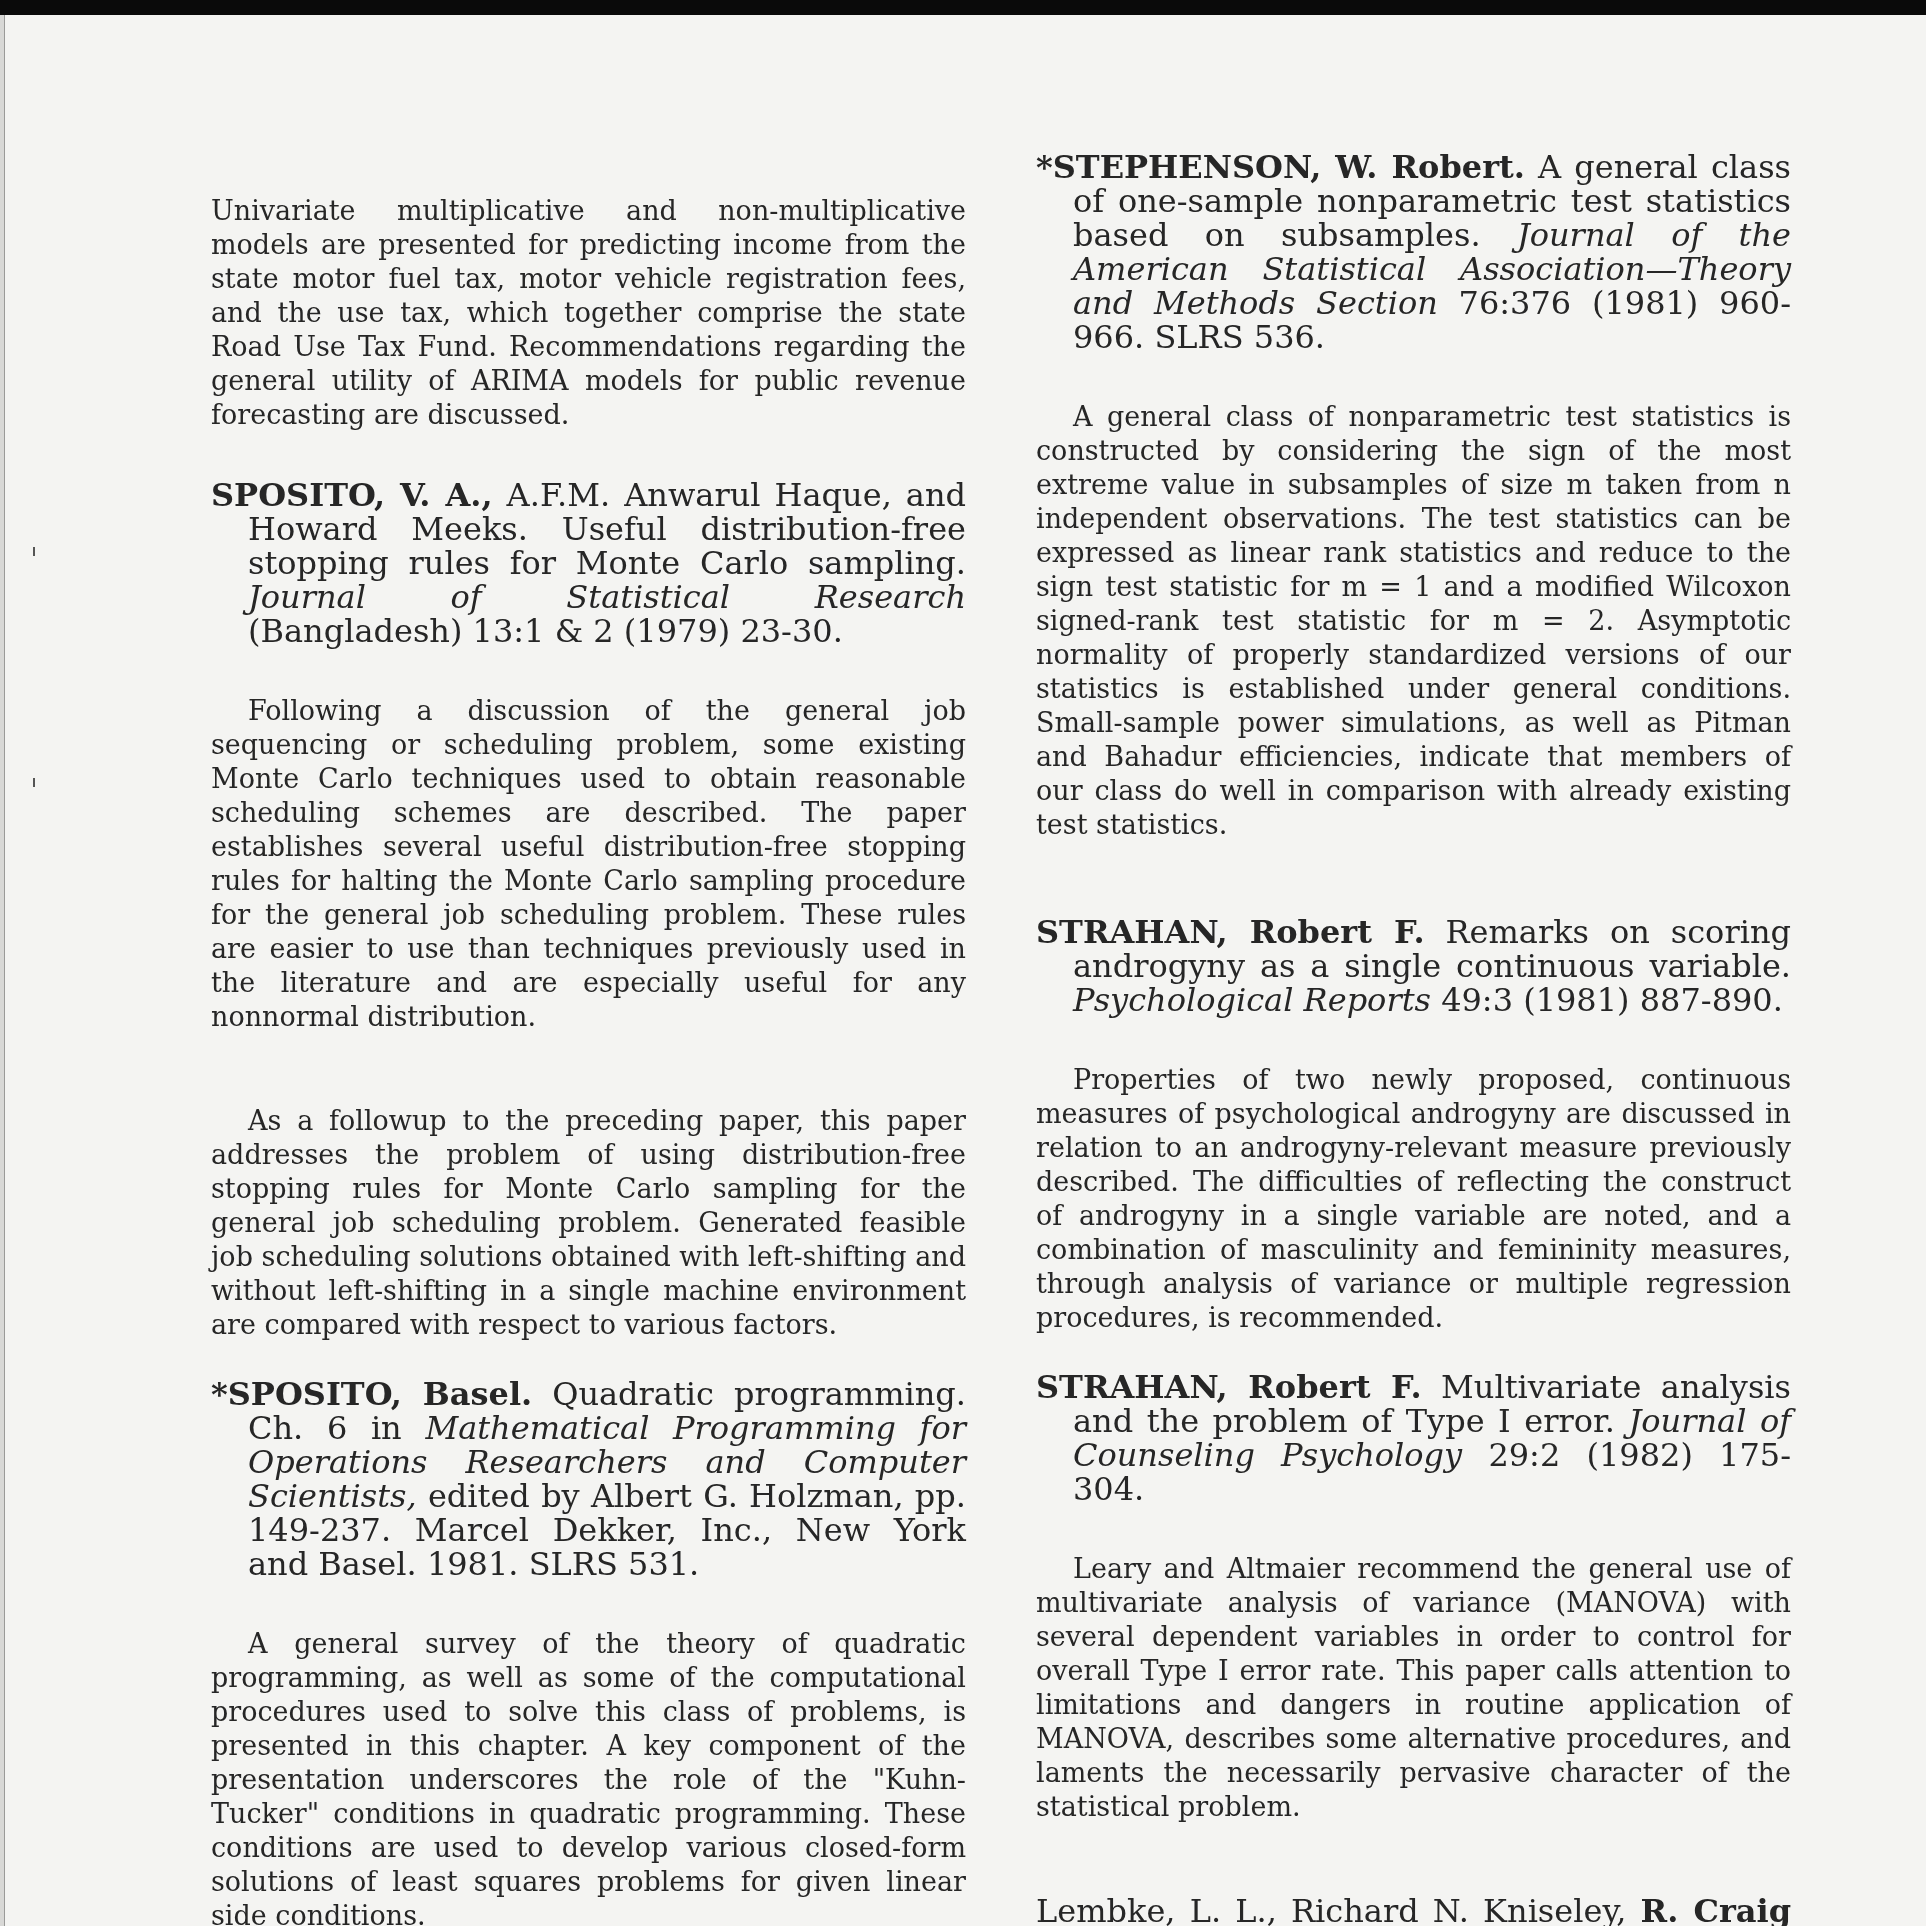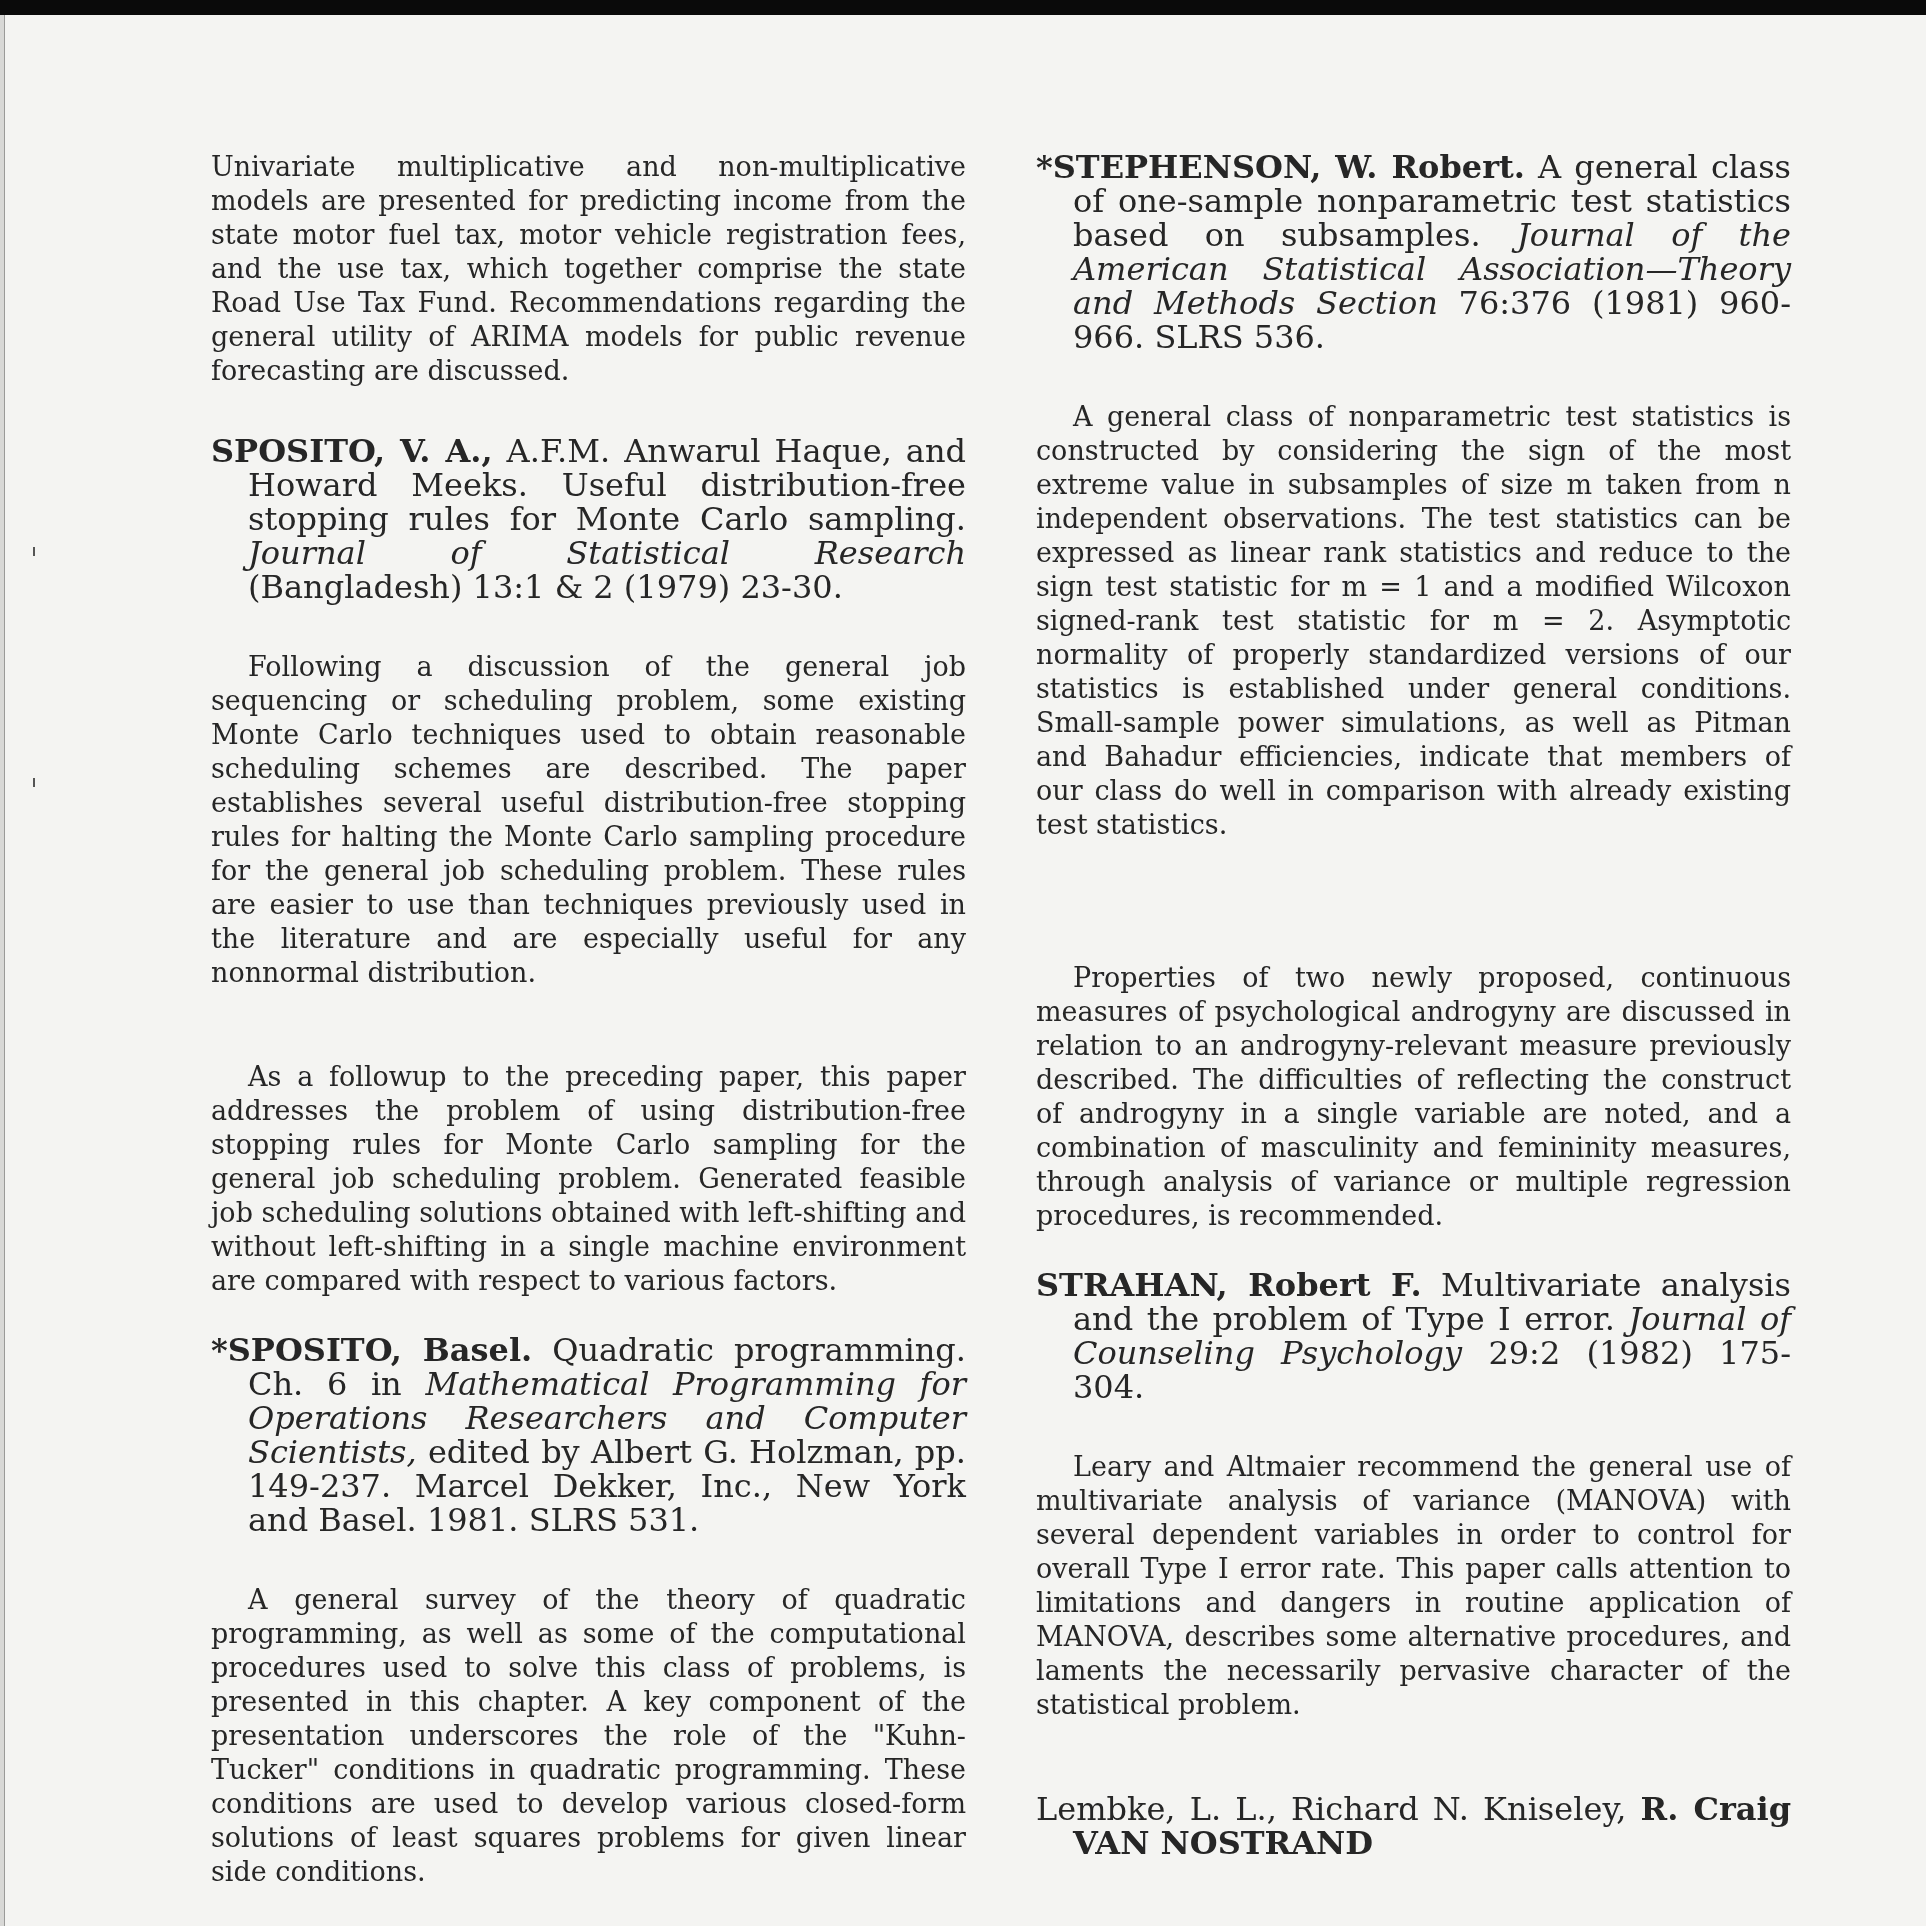--- a/index.html
+++ b/index.html
@@ -9,21 +9,21 @@
     font-family: "DejaVu Serif", "Liberation Serif", serif;
     color: #262626;
   }
   .top-edge { position: absolute; left: 0; top: 0; width: 1965px; height: 14.6px; background: #0a0a0a; }
   .left-edge { position: absolute; left: 0; top: 14.6px; width: 3.9px; height: 2528px; background: #d8d8d6; border-right: 1.2px solid #9a9a98; }
   .col { position: absolute; top: 150px; width: 755px; }
   .col.left { left: 211px; }
   .col.right { left: 1036px; }
   .entry { font-size: 32px; line-height: 34px; text-align: justify; padding-left: 37px; text-indent: -37px; margin: 0; }
   .abstract { font-size: 27px; line-height: 34px; text-align: justify; text-indent: 37px; margin: 0; }
-  .abstract.noindent { text-indent: 0; }
+  .abstract.noindent { text-indent: 0; margin-top: 44px; }
   .gap-s { height: 35px; }
   .gap-m { height: 46px; }
   .gap-l { height: 73px; }
   b { font-weight: bold; }
   i { font-style: italic; }
   .mark { position: absolute; left: 33px; width: 2.3px; height: 8.5px; background: #555; }
 </style>
 </head>
 <body>
 
@@ -51,20 +51,21 @@
   <p class="abstract">A general survey of the theory of quadratic programming, as well as some of the computational procedures used to solve this class of problems, is presented in this chapter. A key component of the presentation underscores the role of the "Kuhn-Tucker" conditions in quadratic programming. These conditions are used to develop various closed-form solutions of least squares problems for given linear side conditions.</p>
 
 </div>
 
 <div class="col right">
   <p class="entry"><b>*STEPHENSON, W. Robert.</b><span> A general class of one-sample nonparametric test statistics based on subsamples. </span><i>Journal of the American Statistical Association—Theory and Methods Section</i><span> 76:376 (1981) 960-966. SLRS 536.</span></p>
   <div class="gap-m"></div>
   <p class="abstract">A general class of nonparametric test statistics is constructed by considering the sign of the most extreme value in subsamples of size m taken from n independent observations. The test statistics can be expressed as linear rank statistics and reduce to the sign test statistic for m = 1 and a modified Wilcoxon signed-rank test statistic for m = 2. Asymptotic normality of properly standardized versions of our statistics is established under general conditions. Small-sample power simulations, as well as Pitman and Bahadur efficiencies, indicate that members of our class do well in comparison with already existing test statistics.</p>
   <div class="gap-l"></div>
 
+  <p class="entry"><b>STRAHAN, Robert F.</b><span> Remarks on scoring androgyny as a single continuous variable. </span><i>Psychological Reports</i><span> 49:3 (1981) 887-890.</span></p>
   <div class="gap-m"></div>
   <p class="abstract">Properties of two newly proposed, continuous measures of psychological androgyny are discussed in relation to an androgyny-relevant measure previously described. The difficulties of reflecting the construct of androgyny in a single variable are noted, and a combination of masculinity and femininity measures, through analysis of variance or multiple regression procedures, is recommended.</p>
   <div class="gap-s"></div>
 
   <p class="entry"><b>STRAHAN, Robert F.</b><span> Multivariate analysis and the problem of Type I error. </span><i>Journal of Counseling Psychology</i><span> 29:2 (1982) 175-304.</span></p>
   <div class="gap-m"></div>
   <p class="abstract">Leary and Altmaier recommend the general use of multivariate analysis of variance (MANOVA) with several dependent variables in order to control for overall Type I error rate. This paper calls attention to limitations and dangers in routine application of MANOVA, describes some alternative procedures, and laments the necessarily pervasive character of the statistical problem.</p>
   <div class="gap-s"></div>
 
   <div class="gap-s"></div>

